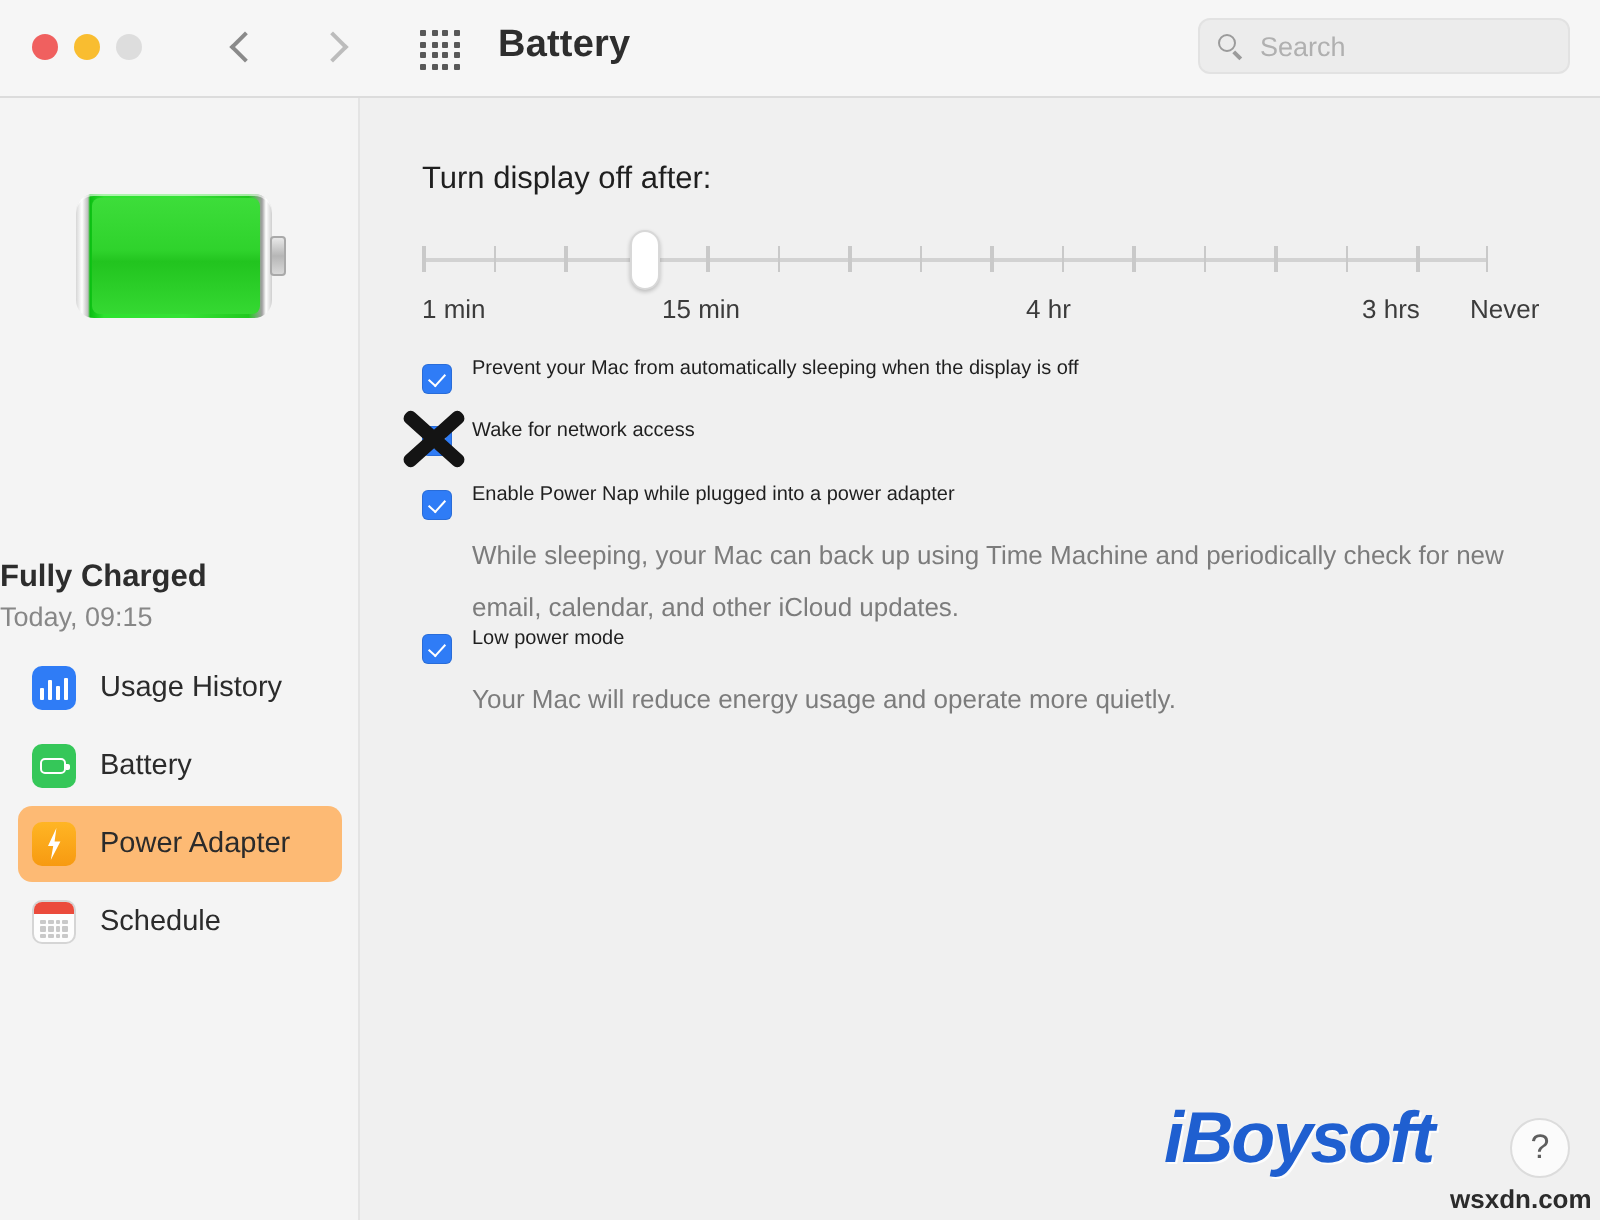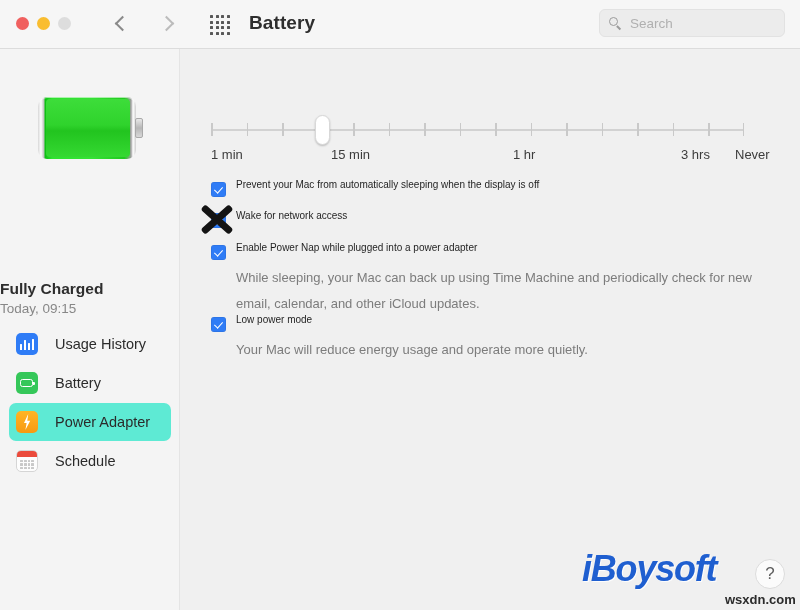--- a/index.html
+++ b/index.html
@@ -237,32 +237,32 @@
     position: relative;
     height: 38px;
     margin: 0 9px 1px 9px;
     border-radius: 7px;
     display: flex;
     align-items: center;
     padding-left: 7px;
     box-sizing: border-box;
   }
   .side-item.selected {
-    background: #5eead4;
+    background: #fdba74;
   }
   .side-icon {
     position: relative;
     width: 22px;
     height: 22px;
     border-radius: 5px;
     flex: 0 0 auto;
     overflow: hidden;
   }
   .side-label {
-    margin-left: 17px;
+    margin-left: 12px;
     font-size: 14.5px;
     color: #2b2b2b;
   }
 
   
   .icon-usage { background: #2f7cf6; }
   .icon-usage .bars {
     position: absolute;
     bottom: 5px;
     left: 4px;
@@ -611,20 +611,21 @@
           </span>
         </span>
         <span class="side-label">Schedule</span>
       </div>
 
     </div>
   </div>
 
   <div id="content">
 
+    <div id="slider-title">Turn display off after:</div>
 
     <div id="slider">
       <div id="slider-track"></div>
       <span class="tick" style="left:0px"></span>
       <span class="tick" style="left:35.5px"></span>
       <span class="tick" style="left:71px"></span>
       <span class="tick" style="left:106.5px"></span>
       <span class="tick" style="left:142px"></span>
       <span class="tick" style="left:177.5px"></span>
       <span class="tick" style="left:213px"></span>
@@ -635,21 +636,21 @@
       <span class="tick" style="left:390.5px"></span>
       <span class="tick" style="left:426px"></span>
       <span class="tick" style="left:461.5px"></span>
       <span class="tick" style="left:497px"></span>
       <span class="tick" style="left:531.5px"></span>
       <div id="slider-knob"></div>
     </div>
 
     <span class="tick-label" style="left:31px">1 min</span>
     <span class="tick-label" style="left:151px">15 min</span>
-    <span class="tick-label" style="left:333px">1 hr</span>
+    <span class="tick-label" style="left:333px">4 hr</span>
     <span class="tick-label" style="left:501px">3 hrs</span>
     <span class="tick-label" style="left:555px">Never</span>
 
     <div class="row" style="top:133px">
       <span class="cbox"></span>
       <span class="row-label">Prevent your Mac from automatically sleeping when the display is off</span>
     </div>
 
     <div class="row" style="top:164px">
       <span class="cbox"></span>

